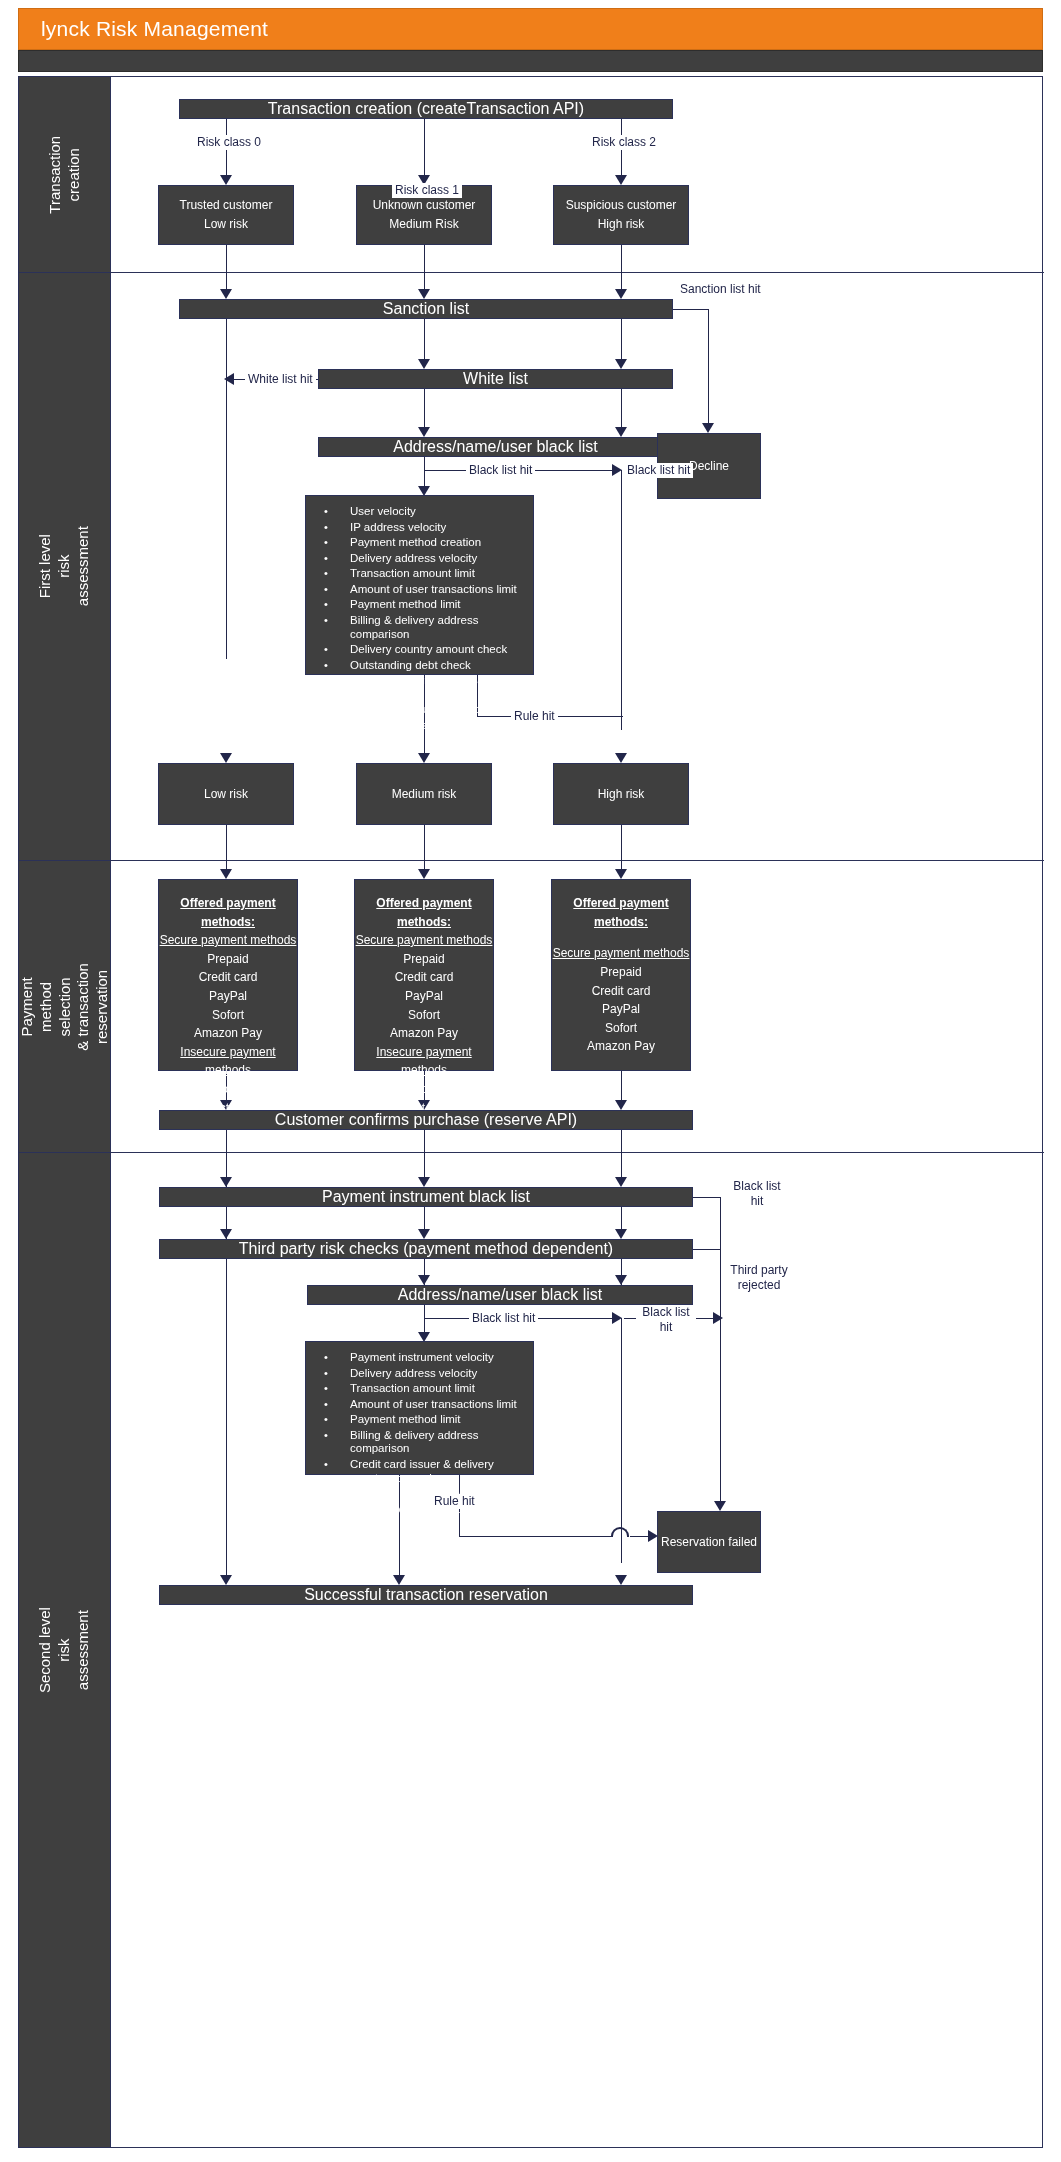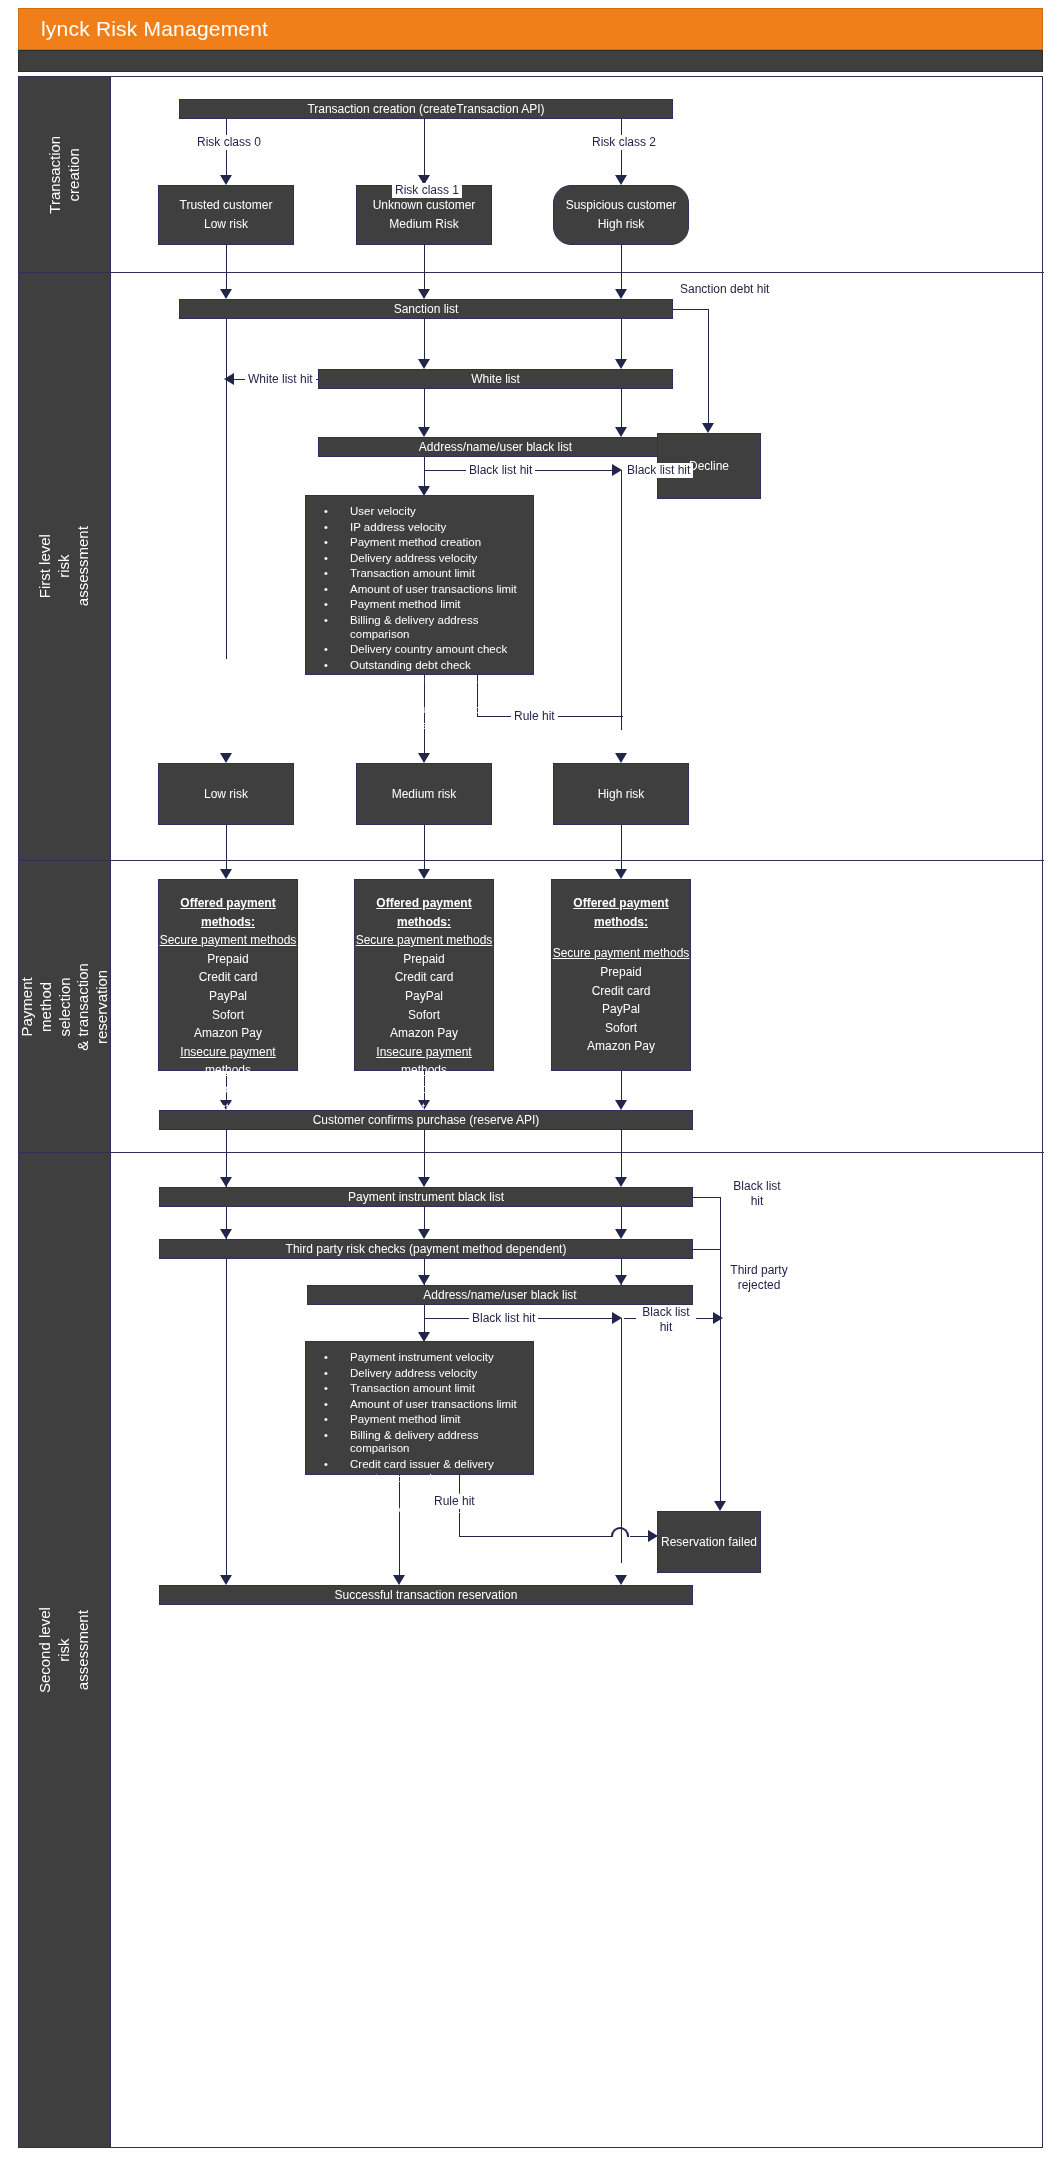--- a/index.html
+++ b/index.html
@@ -57,21 +57,21 @@
   }
   .lane-body { position:absolute; left:92px; top:0; right:0; height:100%; }
 
   
   .bar {
     position:absolute;
     background:#3F3F3F;
     border:1px solid #2b3158;
     color:#ffffff;
     display:flex; align-items:center; justify-content:center;
-    font-size:12px;
+    font-size:16px;
     text-align:center;
     z-index:4;
   }
   .box {
     position:absolute;
     background:#3F3F3F;
     border:1px solid #2b3158;
     color:#ffffff;
     display:flex; flex-direction:column; align-items:center; justify-content:center;
     font-size:12px; line-height:1.55; text-align:center;
@@ -162,21 +162,21 @@
         <span class="elabel" style="left:478px; top:58px;">Risk class 2</span>
 
         <div class="box" style="left:47px; top:108px; width:136px; height:60px;">
           <span>Trusted customer</span>
           <span>Low risk</span>
         </div>
         <div class="box" style="left:245px; top:108px; width:136px; height:60px;">
           <span>Unknown customer</span>
           <span>Medium Risk</span>
         </div>
-        <div class="box" style="left:442px; top:108px; width:136px; height:60px;border-radius:18px;">
+        <div class="box" style="left:442px; top:108px; width:136px; height:60px;">
           <span>Suspicious customer</span>
           <span>High risk</span>
         </div>
 
         <div class="vthin" style="left:115px; top:168px; height:28px;"></div>
         <div class="vthin" style="left:313px; top:168px; height:28px;"></div>
         <div class="vthin" style="left:510px; top:168px; height:28px;"></div>
       </div>
     </div>
 
@@ -189,21 +189,21 @@
         <div class="vthin" style="left:115px; top:0px; height:20px;"></div>
         <div class="arrow-d" style="left:109px; top:16px;"></div>
         <div class="vthin" style="left:313px; top:0px; height:20px;"></div>
         <div class="arrow-d" style="left:307px; top:16px;"></div>
         <div class="vthin" style="left:510px; top:0px; height:20px;"></div>
         <div class="arrow-d" style="left:504px; top:16px;"></div>
 
         <div class="bar" style="left:68px; top:26px; width:494px; height:20px;">
           <span>Sanction list</span>
         </div>
-        <span class="elabel" style="left:566px; top:9px;">Sanction debt hit</span>
+        <span class="elabel" style="left:566px; top:9px;">Sanction list hit</span>
 
         <div class="hthin" style="left:562px; top:36px; width:36px;"></div>
         <div class="vthin" style="left:597px; top:36px; height:120px;"></div>
         <div class="arrow-d" style="left:591px; top:150px;"></div>
 
         <div class="vthin" style="left:115px; top:46px; height:340px;"></div>
 
         <div class="vthin" style="left:313px; top:46px; height:44px;"></div>
         <div class="arrow-d" style="left:307px; top:86px;"></div>
         <div class="vthin" style="left:510px; top:46px; height:44px;"></div>

